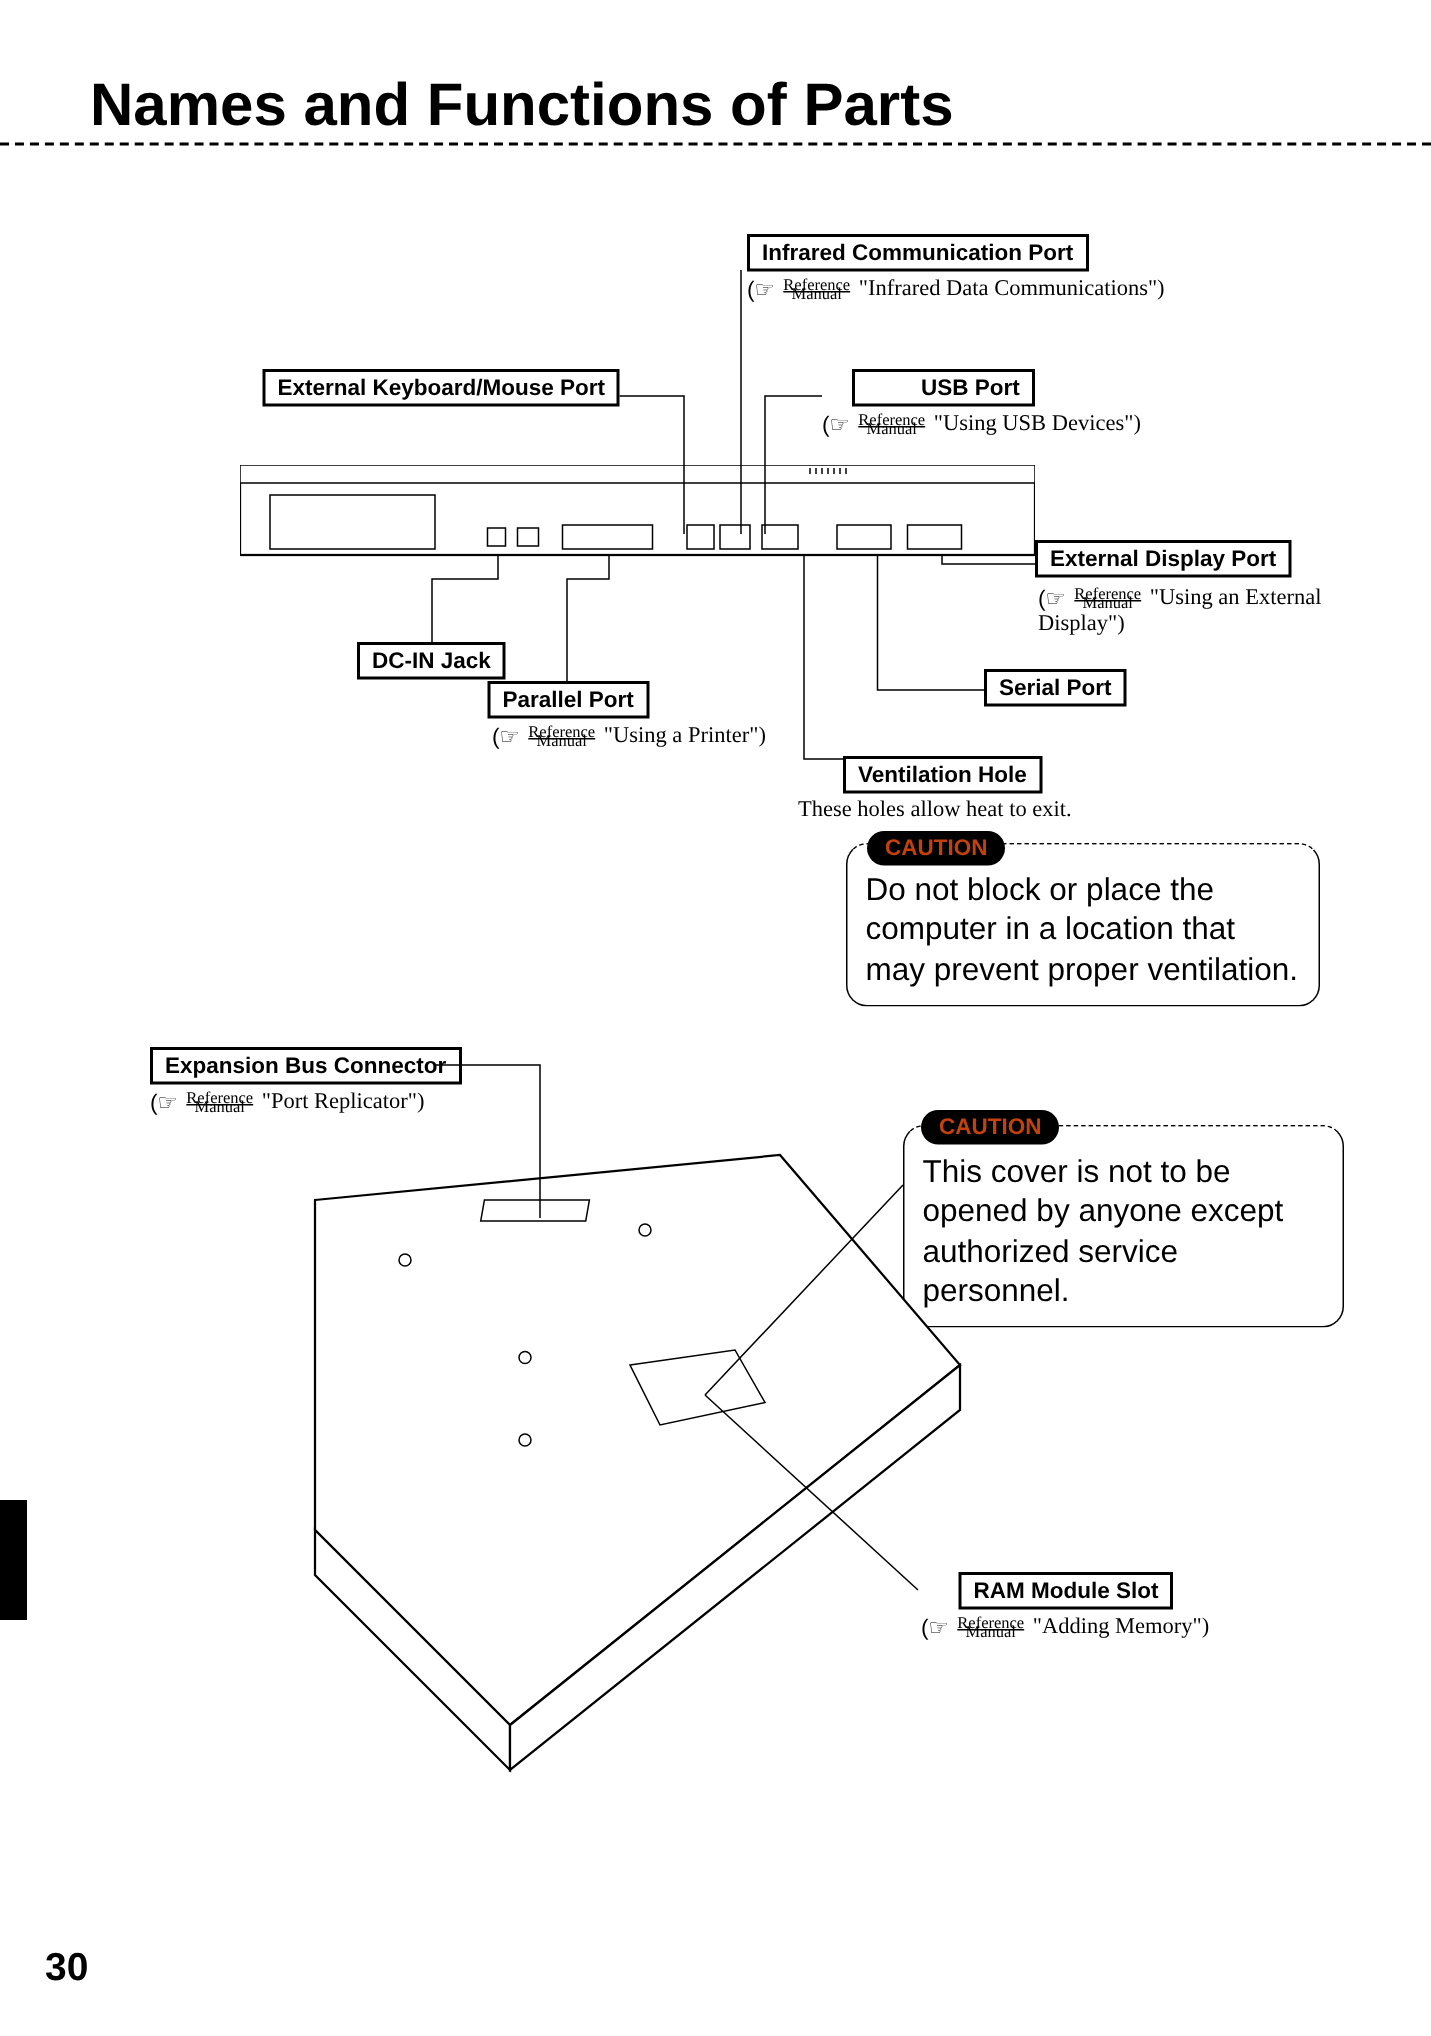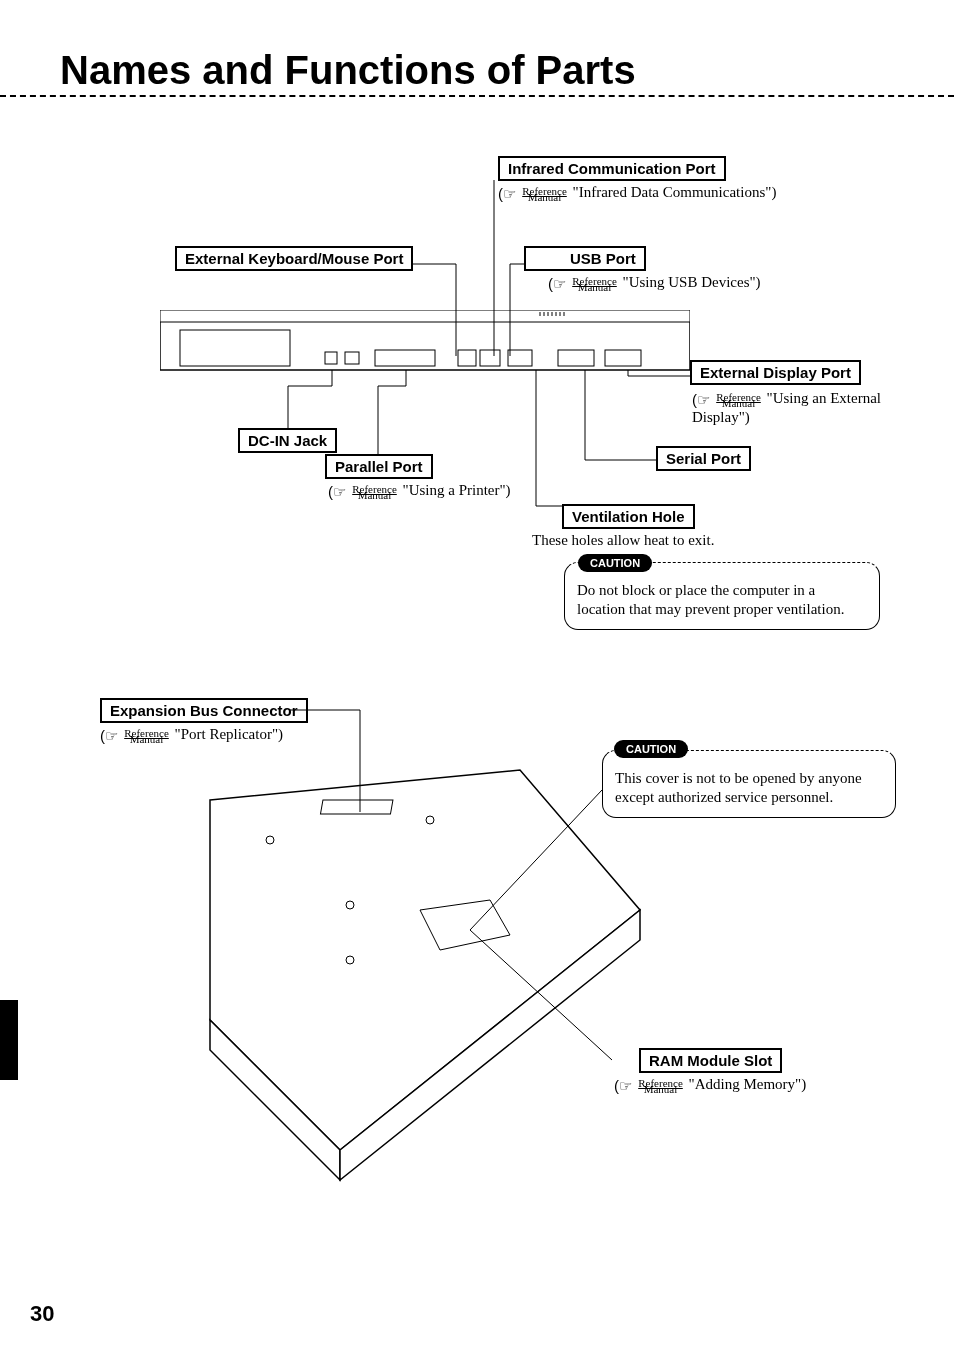--- a/index.html
+++ b/index.html
@@ -51,46 +51,46 @@
     font-size: 11px;
     text-align: center;
     vertical-align: middle;
     margin: 0 2px;
   }
   .ref-stack .top { display:block; text-decoration: underline; }
   .ref-stack .bot { display:block; }
   .caution-pill {
     position: absolute;
     background: #000;
-    color: #ffffff;
-    font-weight: bold;
-    font-size: 11px;
+    color: #c2410c;
+    font-weight: bold;
+    font-size: 15px;
     padding: 3px 12px;
     border-radius: 14px;
   }
   .caution-box {
     position: absolute;
     border: 1.5px solid #000;
     border-radius: 14px;
     padding: 18px 12px 10px 12px;
-    font-family: Liberation Serif, serif;
-    font-size: 15px;
+    font-family: Liberation Sans, sans-serif;
+    font-size: 21px;
     line-height: 1.25;
   }
   .caution-box.dashed-top { border-top-style: dashed; }
   .body-note {
     position: absolute;
     font-family: "Times New Roman", Times, serif;
     font-size: 15px;
   }
   .page-num {
     position: absolute;
     bottom: 30px;
     left: 30px;
-    font-size: 22px;
+    font-size: 26px;
     font-weight: bold;
   }
   .black-tab {
     position: absolute;
     left: 0;
     top: 1000px;
     width: 18px;
     height: 80px;
     background: #000;
   }
@@ -155,21 +155,21 @@
 
 <div class="label-box" style="left:498px; top:156px;">Infrared Communication Port</div>
 <div class="ref-note" style="left:498px; top:184px;">
   <span class="pointer">(☞</span>
   <span class="ref-stack"><span class="top">Reference</span><span class="bot">Manual</span></span>
   <span>"Infrared Data Communications")</span>
 </div>
 
 <div class="label-box" style="left:175px; top:246px;">External Keyboard/Mouse Port</div>
 
-<div class="label-box" style="left:524px; top:246px;padding-left:44px;">USB Port</div>
+<div class="label-box" style="left:568px; top:246px;padding-left:44px;">USB Port</div>
 <div class="ref-note" style="left:548px; top:274px;">
   <span class="pointer">(☞</span>
   <span class="ref-stack"><span class="top">Reference</span><span class="bot">Manual</span></span>
   <span>"Using USB Devices")</span>
 </div>
 
 <div class="label-box" style="left:690px; top:360px;">External Display Port</div>
 <div class="ref-note" style="left:692px; top:390px; width:200px;">
   <span class="pointer">(☞</span>
   <span class="ref-stack"><span class="top">Reference</span><span class="bot">Manual</span></span>

